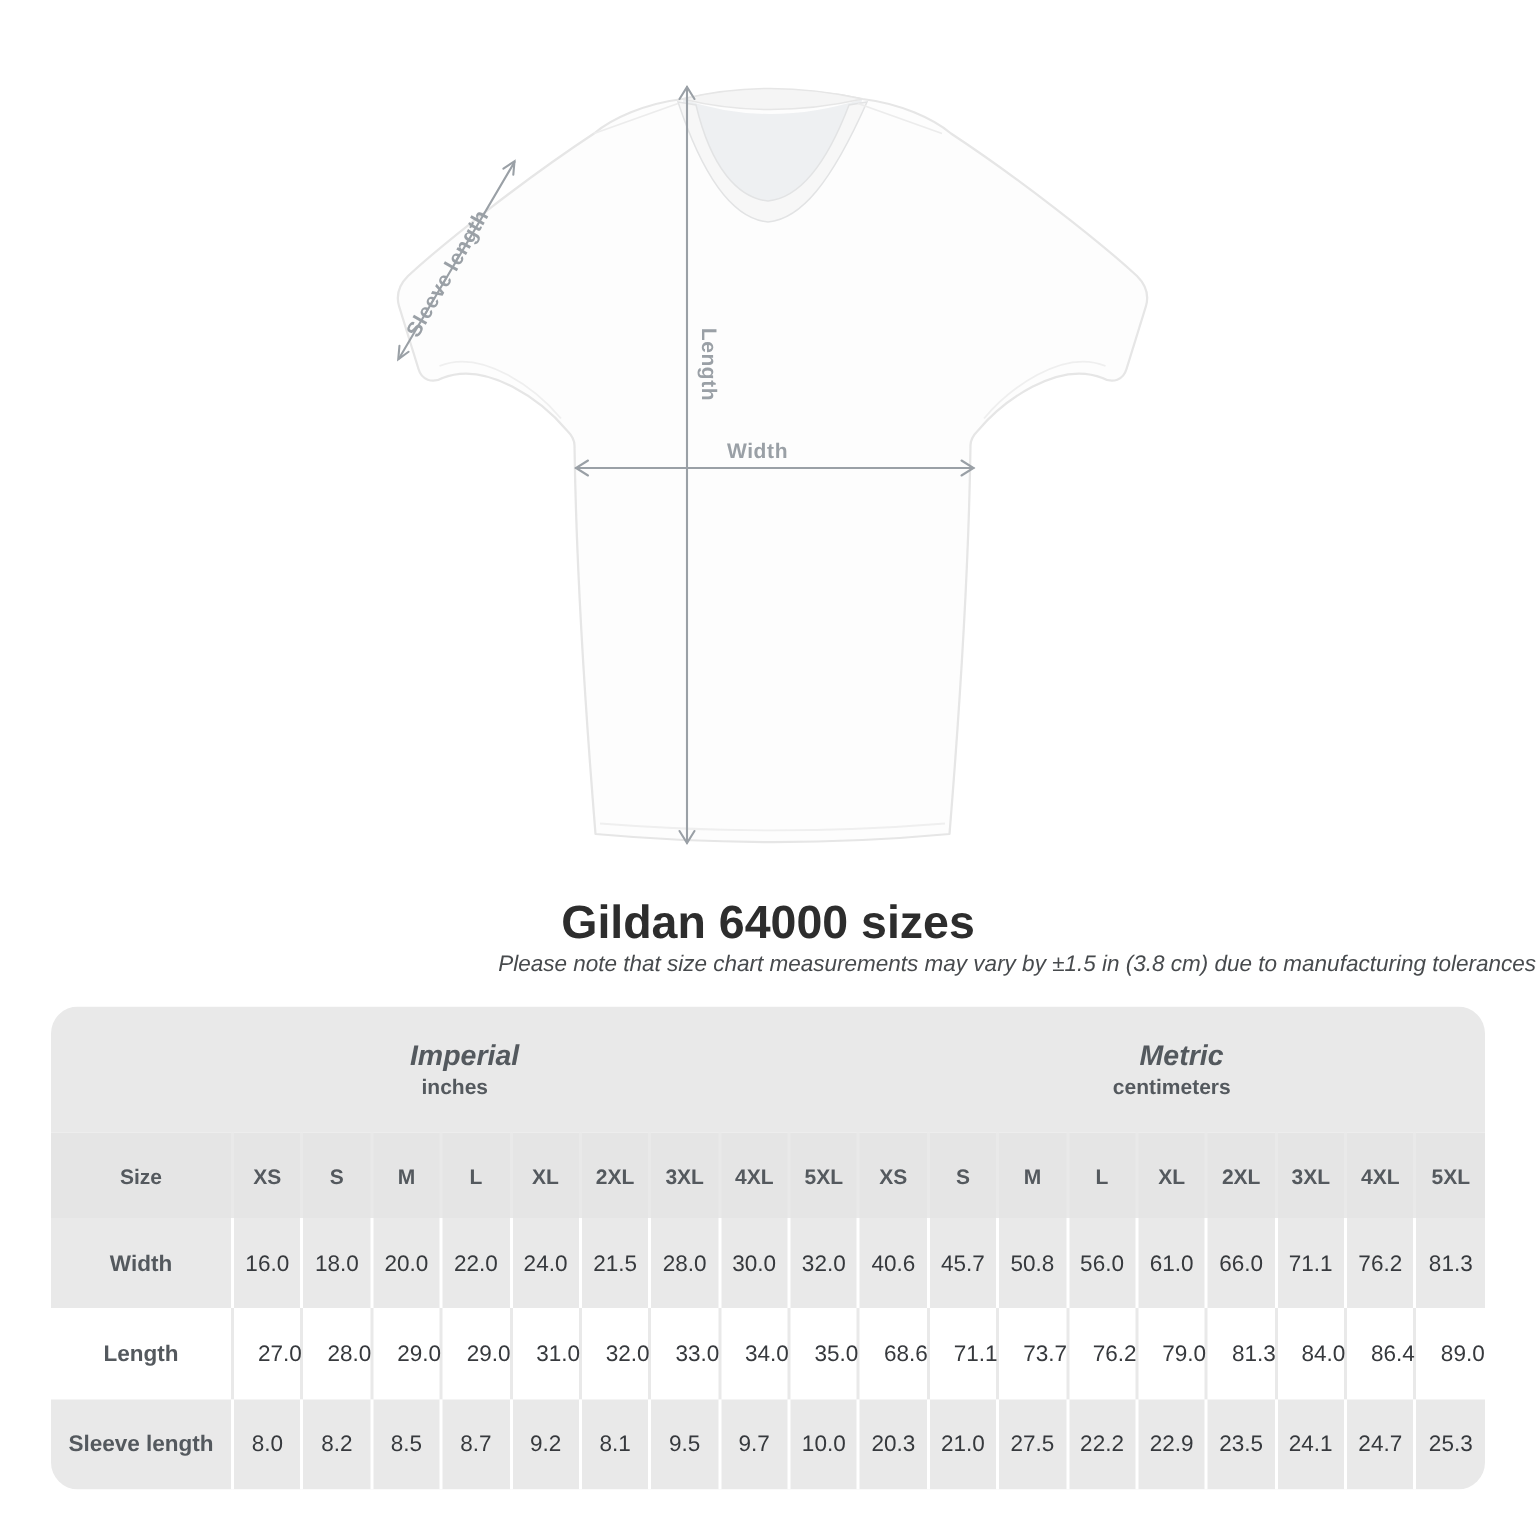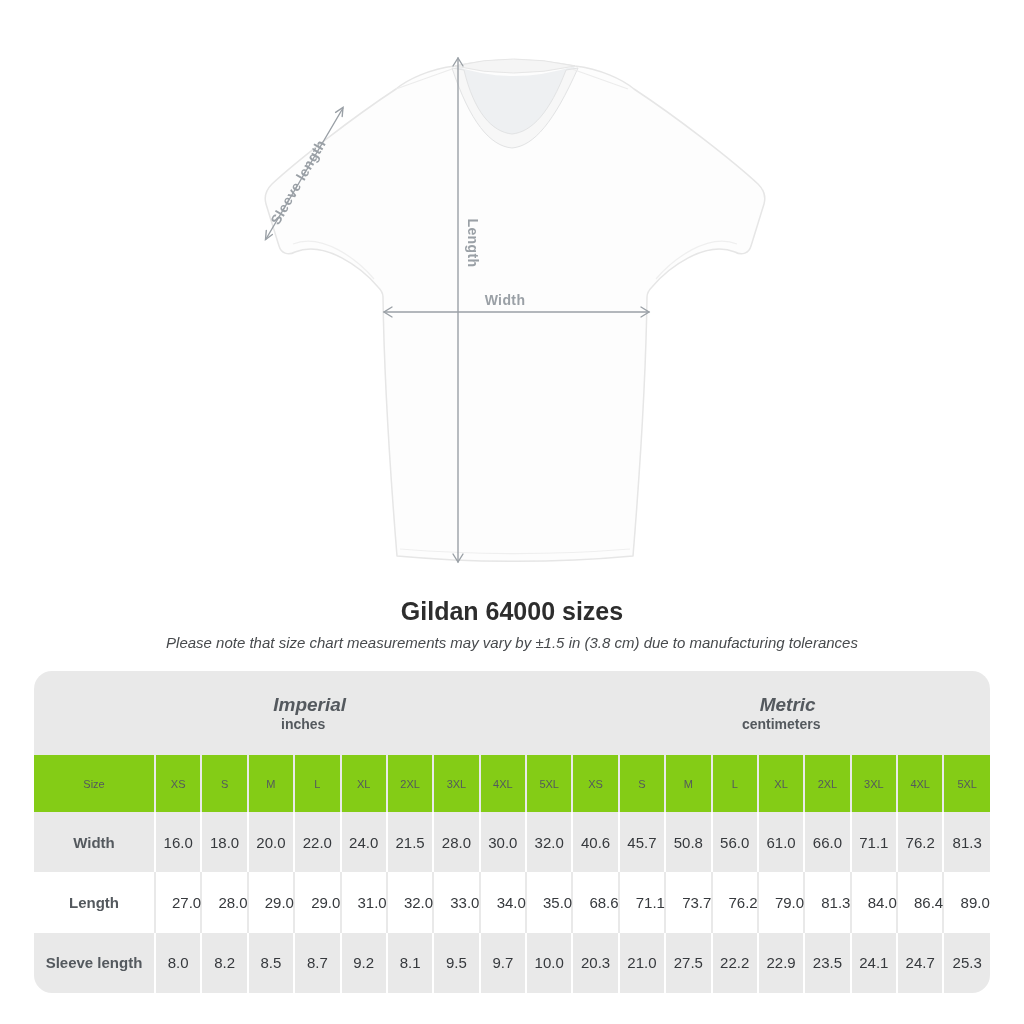--- a/index.html
+++ b/index.html
@@ -21,46 +21,46 @@
     white-space:nowrap;
     transform:translate(-50%,-50%);
   }
   .anno-width  { left:505px; top:300px; }
   .anno-length { left:473px; top:243px; transform:translate(-50%,-50%) rotate(90deg); }
   .anno-sleeve { left:298px; top:182px; transform:translate(-50%,-50%) rotate(-60deg); }
 
   
   .title {
     position:absolute; left:0; top:597px; width:1024px;
-    text-align:center; font-size:25px; font-weight:bold;
+    text-align:center; font-size:31px; font-weight:bold;
     color:var(--title_text,#2d2d2d);
   }
   .subtitle {
     position:absolute; left:0; top:634px; width:1024px;
-    text-align:center; font-size:15px; font-style:italic;
+    text-align:right; font-size:15px; font-style:italic;
     color:#474a4d;
   }
 
   
   .table-wrap {
     position:absolute; left:34px; top:671px; width:956px; height:322px;
     border-radius:18px; overflow:hidden;
   }
   table { width:100%; height:100%; border-collapse:collapse; table-layout:fixed; }
   col.c-label { width:121px; }
   thead tr.group-row   { height:84px; }
   thead tr.size-row    { height:57px; }
   tbody tr             { height:60px; }
   th,td { padding:0; text-align:center; vertical-align:middle; }
 
   tr.group-row th { background:var(--table_band,#e9e9e9); }
   .g-title { font-size:19px; font-weight:bold; font-style:italic; color:var(--header_text,#54595e);margin-left:13px; }
   .g-sub   { font-size:14px; color:var(--header_text,#54595e); margin-top:0; }
 
-  tr.size-row th { background:#84cc16; font-size:11px; font-weight:normal; color:var(--header_text,#54595e); }
+  tr.size-row th { background:#e5e5e5; font-size:14px; font-weight:bold; color:var(--header_text,#54595e); }
   tr.size-row th + th { border-left:2px solid var(--table_band,#e9e9e9); }
 
   tbody th { font-size:15px; font-weight:bold; color:var(--header_text,#54595e); }
   tbody td { font-size:15px; color:var(--value_text,#36393d);text-align:center; }
   tbody tr.gray  th, tbody tr.gray  td { background:var(--table_band,#e9e9e9); }
   tbody tr.white th, tbody tr.white td { background:#ffffff; }
   tbody tr td { border-left:2px solid; }
   tbody tr.gray  td { border-left-color:#ffffff; }
   tbody tr.white td { border-left-color:var(--table_band,#e9e9e9);padding-left:16px; }
 </style>

